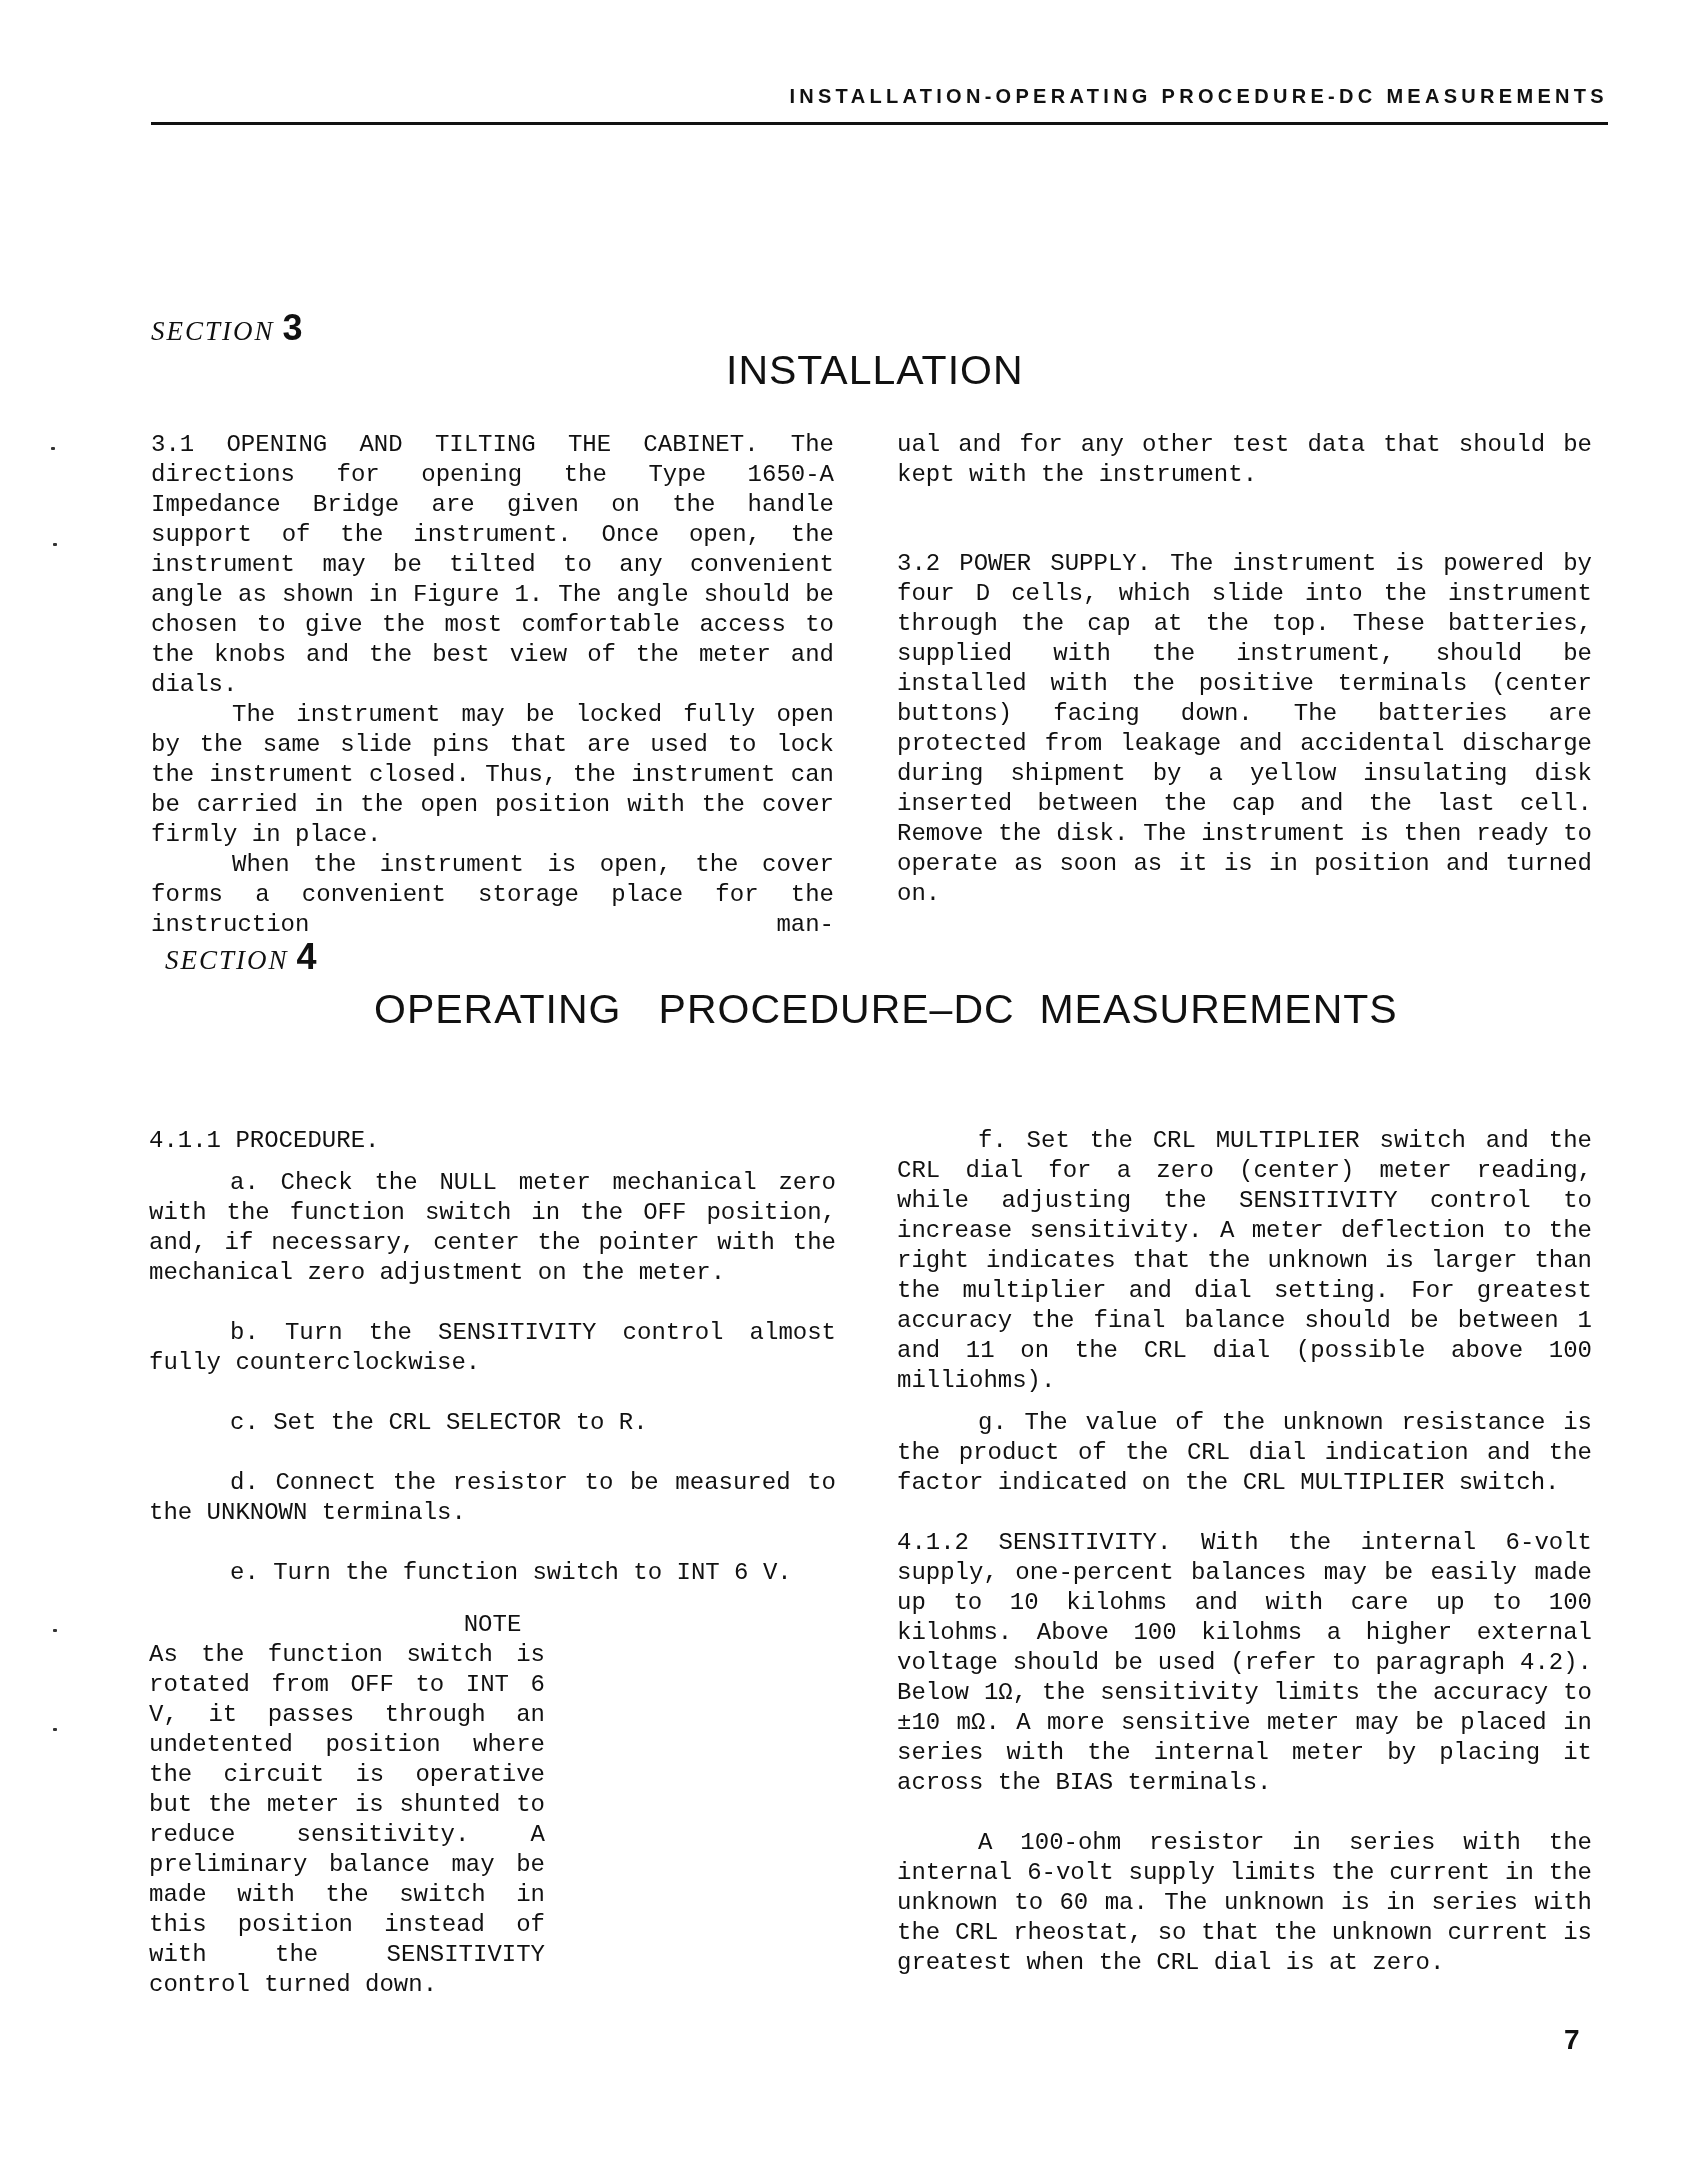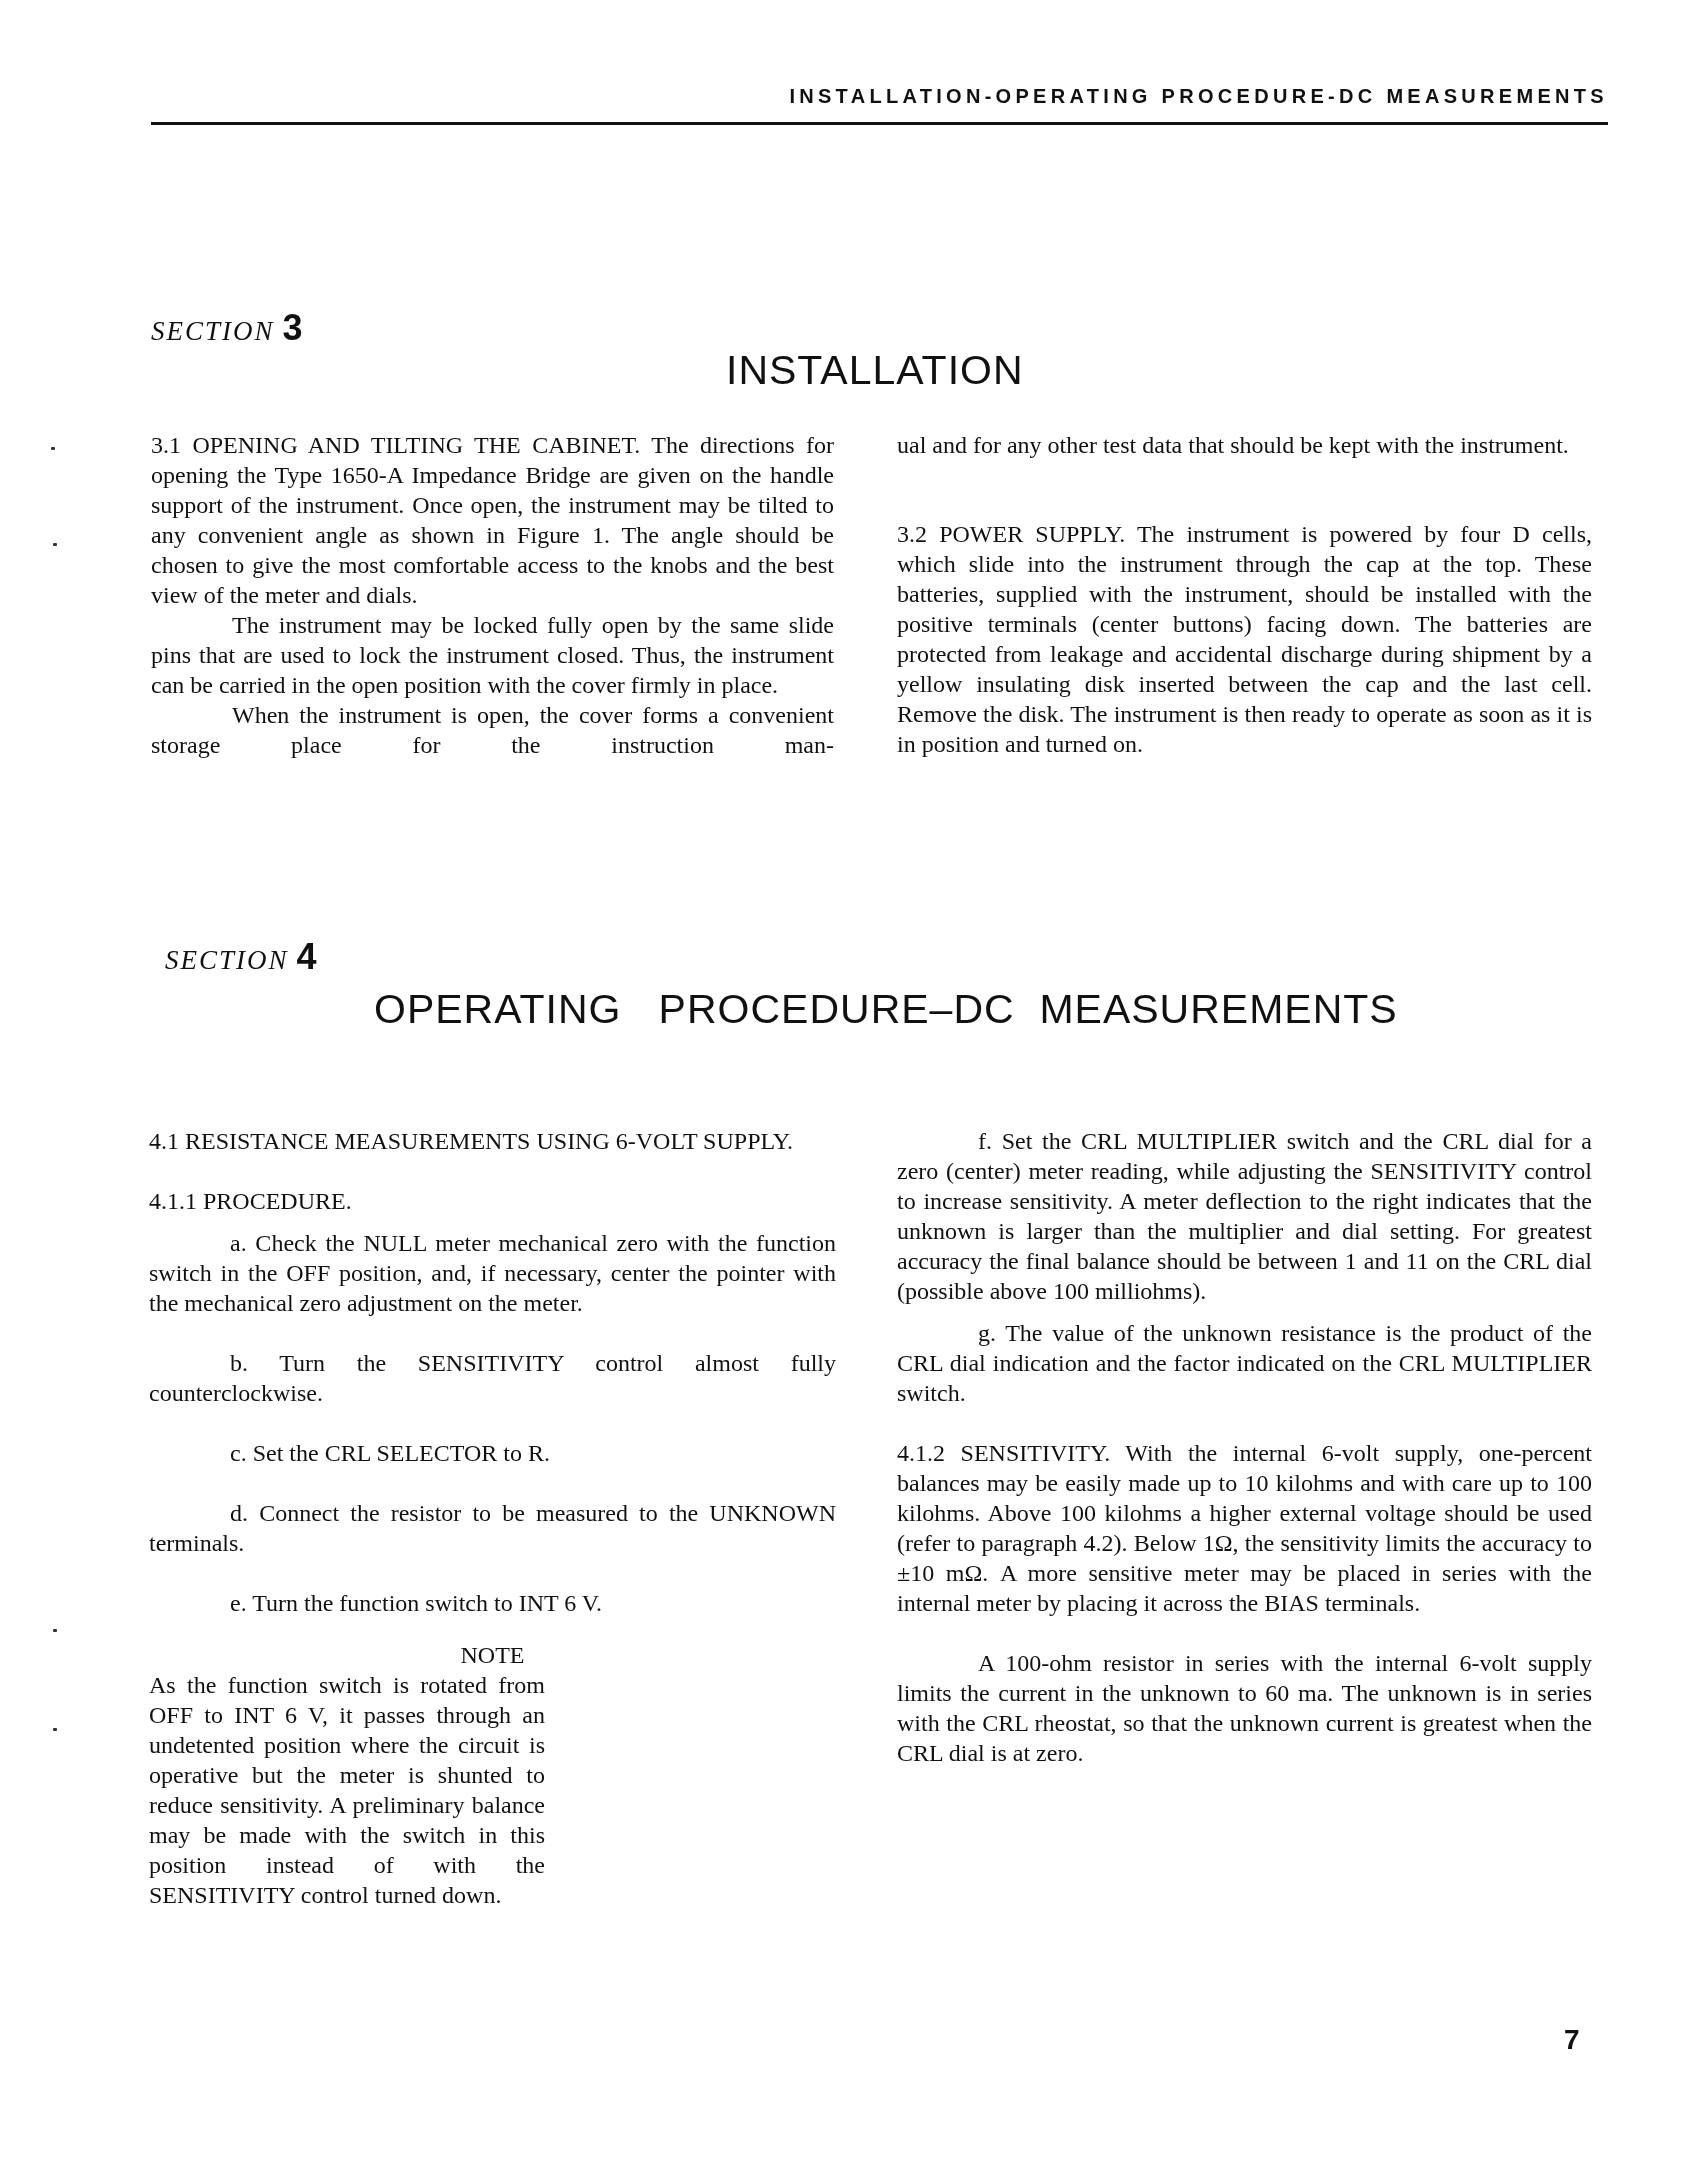--- a/index.html
+++ b/index.html
@@ -3,21 +3,21 @@
 <meta charset="utf-8">
 <style>
   html, body { margin: 0; padding: 0; background: #ffffff; }
   body { width: 1683px; height: 2173px; position: relative; overflow: hidden; color: #111; font-family: "Liberation Serif", serif; }
   .running-head { position: absolute; left: 559px; top: 85px; width: 1049px; text-align: right; font-family: "Liberation Sans", sans-serif; font-weight: bold; font-size: 20px; letter-spacing: 4.3px; }
   .head-rule { position: absolute; left: 151px; top: 122px; width: 1457px; height: 3px; background: #111; }
   .section-label { position: absolute; font-family: "Liberation Serif", serif; font-style: italic; font-size: 27px; letter-spacing: 2px; }
   .section-label .num { font-family: "Liberation Sans", sans-serif; font-style: normal; font-weight: bold; font-size: 36px; margin-left: 8px; letter-spacing: 0; }
   .section-title { position: absolute; font-family: "Liberation Sans", sans-serif; font-size: 41px; letter-spacing: 1px; }
   .col { position: absolute; font-size: 24px; line-height: 30px; text-align: justify; }
-  .col p { margin: 0; }
+  .col p { margin: 0; font-family: Liberation Mono, monospace; }
   .indent { text-indent: 81px; }
   .note-title { text-align: center; margin: 0; }
   .note-body { margin: 0 0 0 103px; width: 396px; text-align: justify; }
   .hang { padding-left: 55px; text-indent: -55px; text-align: left; }
   .page-number { position: absolute; left: 1564px; top: 2024px; font-family: "Liberation Sans", sans-serif; font-weight: bold; font-size: 28px; }
   .speck { position: absolute; width: 4px; height: 3px; background: #333; border-radius: 1px; }
 </style>
 </head>
 <body>
 
@@ -39,21 +39,20 @@
   <p style="margin-bottom:59px;">ual and for any other test data that should be kept with the instrument.</p>
   <p>3.2 POWER SUPPLY. The instrument is powered by four D cells, which slide into the instrument through the cap at the top. These batteries, supplied with the instrument, should be installed with the positive terminals (center buttons) facing down. The batteries are protected from leakage and accidental discharge during shipment by a yellow insulating disk inserted between the cap and the last cell. Remove the disk. The instrument is then ready to operate as soon as it is in position and turned on.</p>
 </div>
 
 <div class="section-label" style="left:165px; top:936px;">
   <span>SECTION</span><span class="num">4</span>
 </div>
 <div class="section-title" style="left:374px; top:986px; white-space:pre;">OPERATING   PROCEDURE–DC  MEASUREMENTS</div>
 
 <div class="col" style="left:149px; top:1126px; width:687px;">
-  <p class="hang" style="margin-bottom:30px;">4.1 RESISTANCE MEASUREMENTS USING 6-VOLT SUPPLY.</p>
   <p style="margin-bottom:12px;">4.1.1 PROCEDURE.</p>
   <p class="indent" style="margin-bottom:30px;">a. Check the NULL meter mechanical zero with the function switch in the OFF position, and, if necessary, center the pointer with the mechanical zero adjustment on the meter.</p>
   <p class="indent" style="margin-bottom:30px;">b. Turn the SENSITIVITY control almost fully counterclockwise.</p>
   <p class="indent" style="margin-bottom:30px;">c. Set the CRL SELECTOR to R.</p>
   <p class="indent" style="margin-bottom:30px;">d. Connect the resistor to be measured to the UNKNOWN terminals.</p>
   <p class="indent" style="margin-bottom:22px;">e. Turn the function switch to INT 6 V.</p>
   <div>
     <p class="note-title">NOTE</p>
     <p class="note-body">As the function switch is rotated from OFF to INT 6 V, it passes through an undetented position where the circuit is operative but the meter is shunted to reduce sensitivity. A preliminary balance may be made with the switch in this position instead of with the SENSITIVITY control turned down.</p>
   </div>

